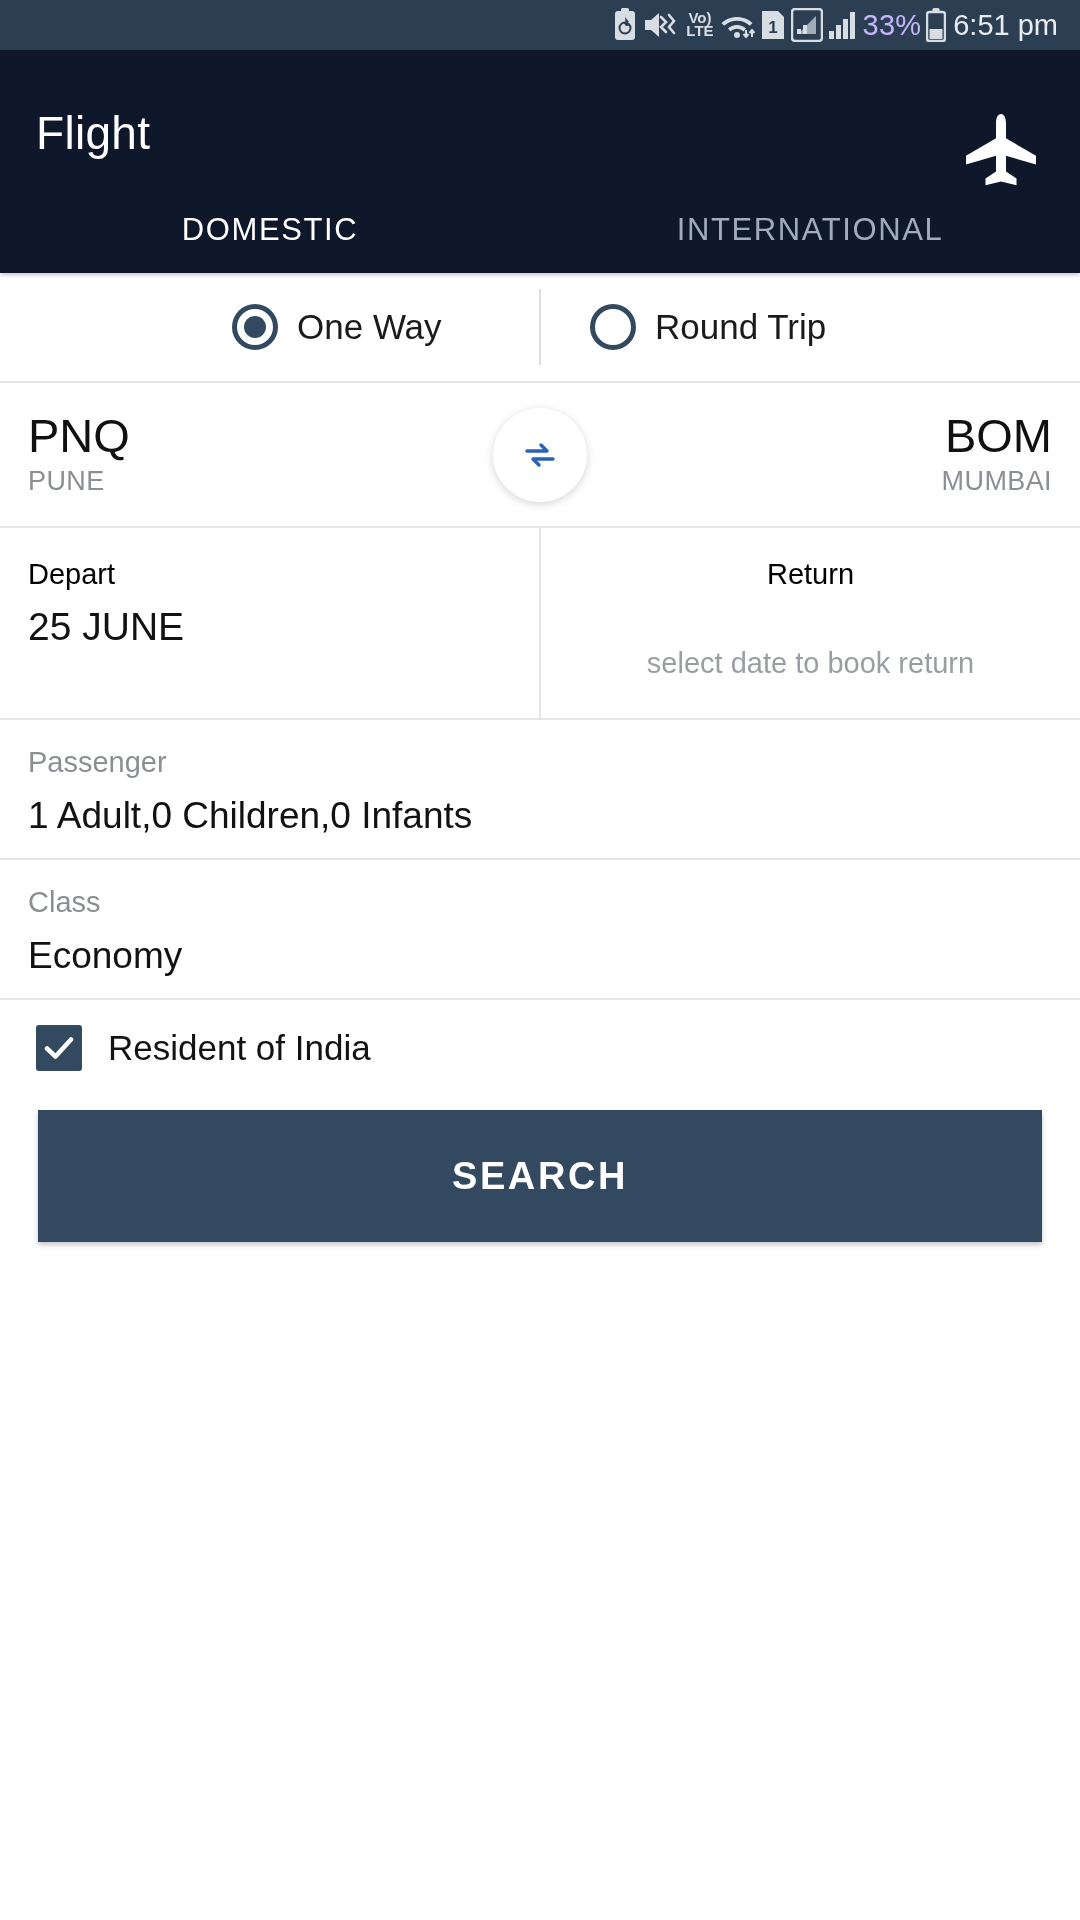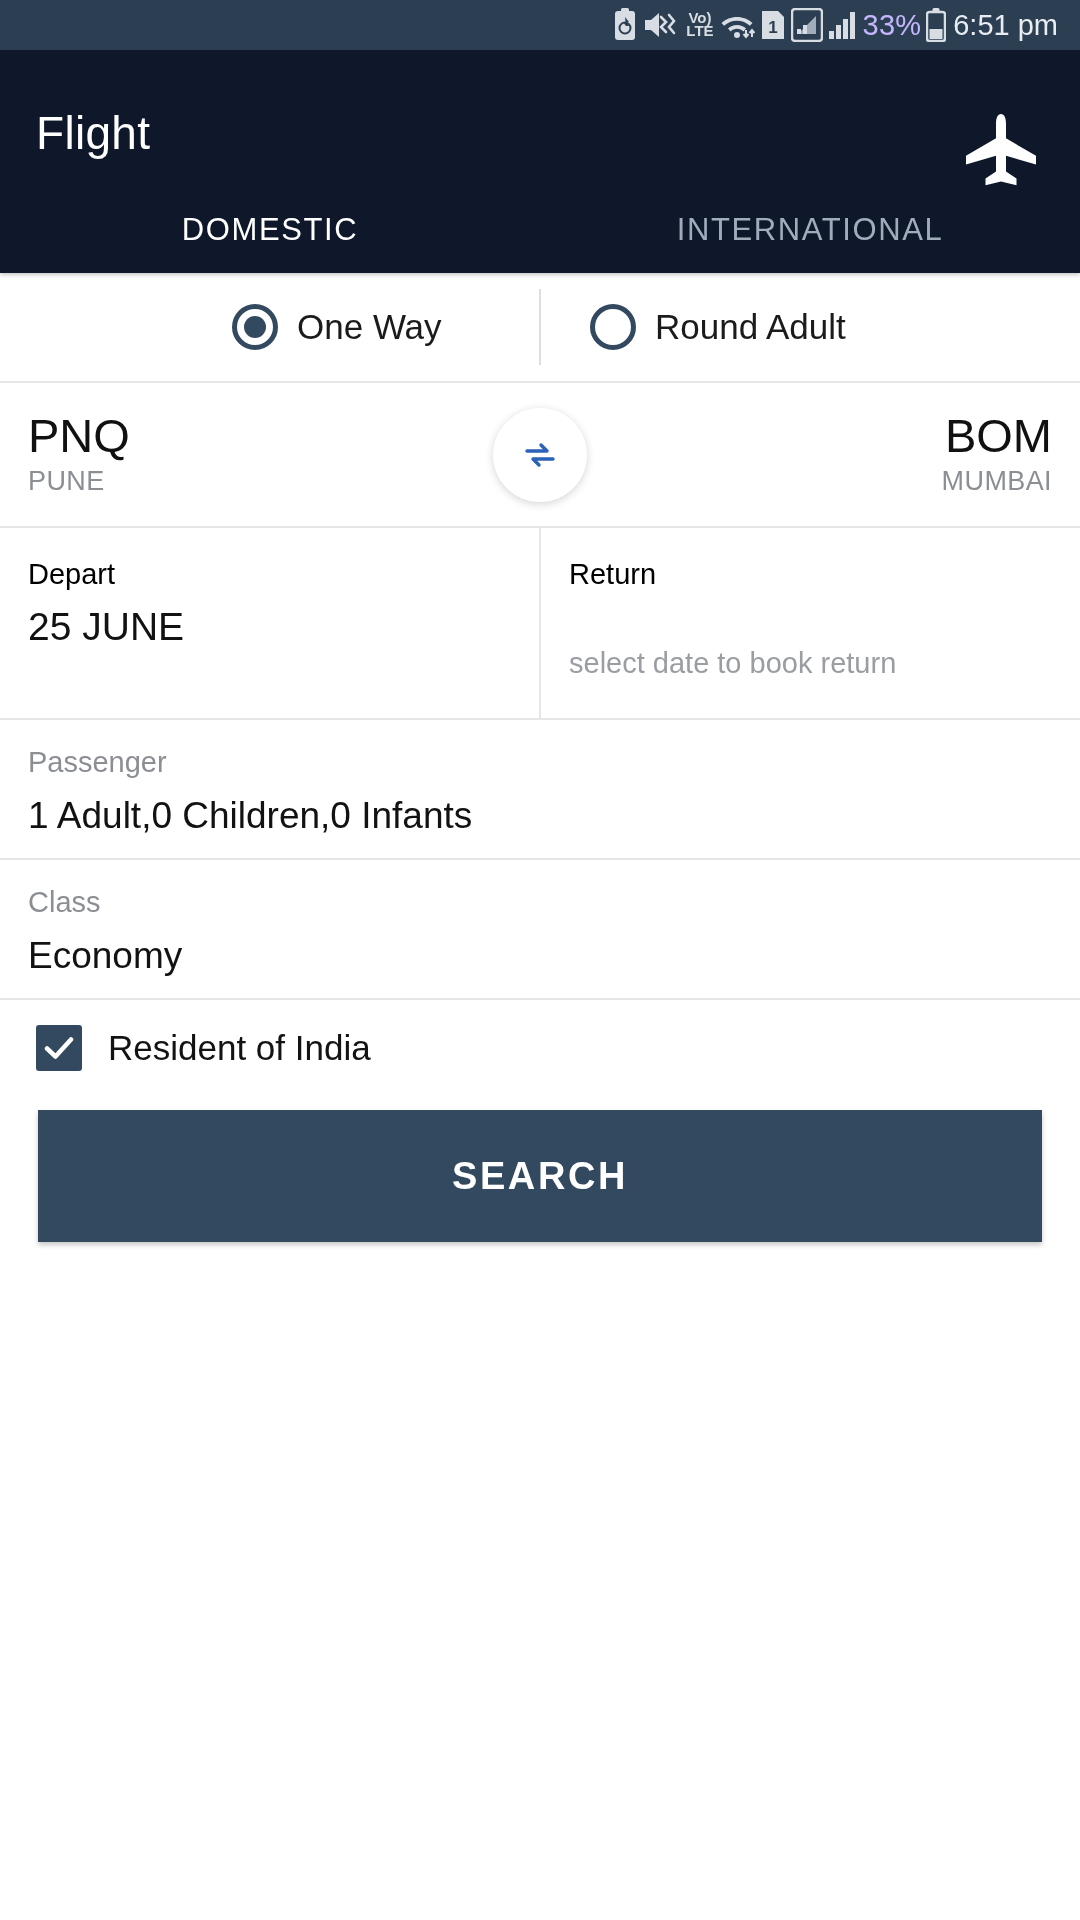--- a/index.html
+++ b/index.html
@@ -83,21 +83,21 @@
   .swap{
     position:absolute; left:50%; top:50%; transform:translate(-50%,-50%);
     width:94px; height:94px; border-radius:50%; background:#ffffff;
     box-shadow:0 2px 9px rgba(0,0,0,.17);
     display:flex; align-items:center; justify-content:center;
   }
 
   
   .dates{ height:190px; display:flex; }
   .date-cell{ flex:1; padding:30px 28px 0 28px; display:flex; flex-direction:column; }
-  .date-cell.return{ align-items:flex-start; justify-content:space-between; padding-bottom:38px; }
+  .date-cell.return{ align-items:center; justify-content:space-between; padding-bottom:38px; }
   .date-label{ font-size:29px; color:#000000; }
   .date-value{ font-size:39px; color:#121212; margin-top:16px; line-height:1.05; }
   .date-sub{ font-size:28px; color:#9a9ea3; margin-top:10px; letter-spacing:.4px; }
   .date-hint{ font-size:29px; color:#9a9ea3; }
 
   
   .field{ height:138px; padding:26px 28px 0 28px; display:flex; flex-direction:column; }
   .field-label{ font-size:29px; color:#8b8f94; }
   .field-value{ font-size:37px; color:#121212; margin-top:16px; }
 
@@ -201,21 +201,21 @@
   <div class="triptype">
     <div class="trip-opt">
       <span class="radio">
           <span class="dot"></span>
         </span>
       <span class="trip-label">One Way</span>
     </div>
     <div class="trip-sep"></div>
     <div class="trip-opt right">
       <span class="radio"></span>
-      <span class="trip-label">Round Adult</span>
+      <span class="trip-label">Round Trip</span>
     </div>
   </div>
 
   <div class="divider"></div>
 
   <div class="cities">
     <div class="city from">
       <span class="city-code">PNQ</span>
       <span class="city-name">PUNE</span>
     </div>

